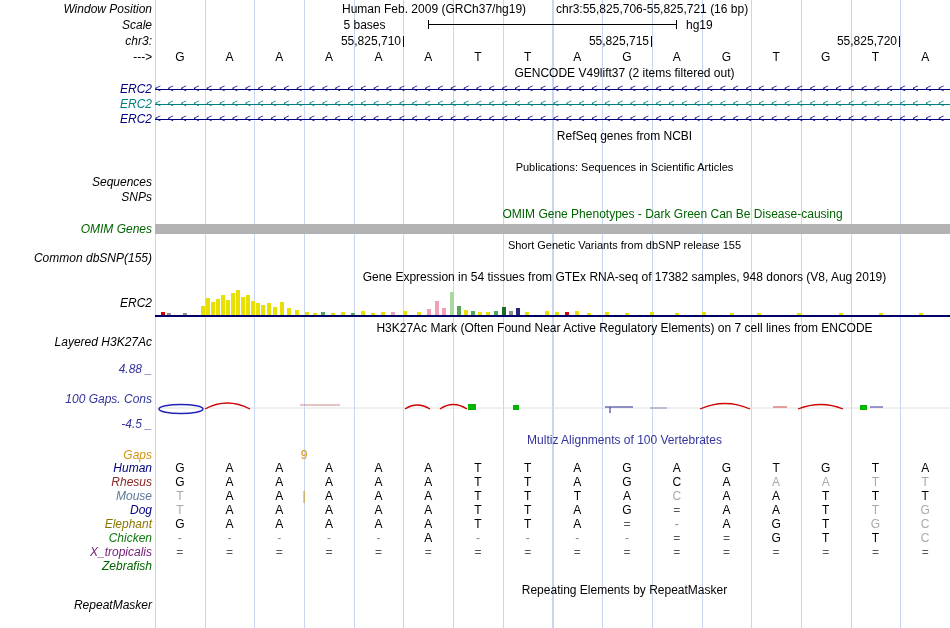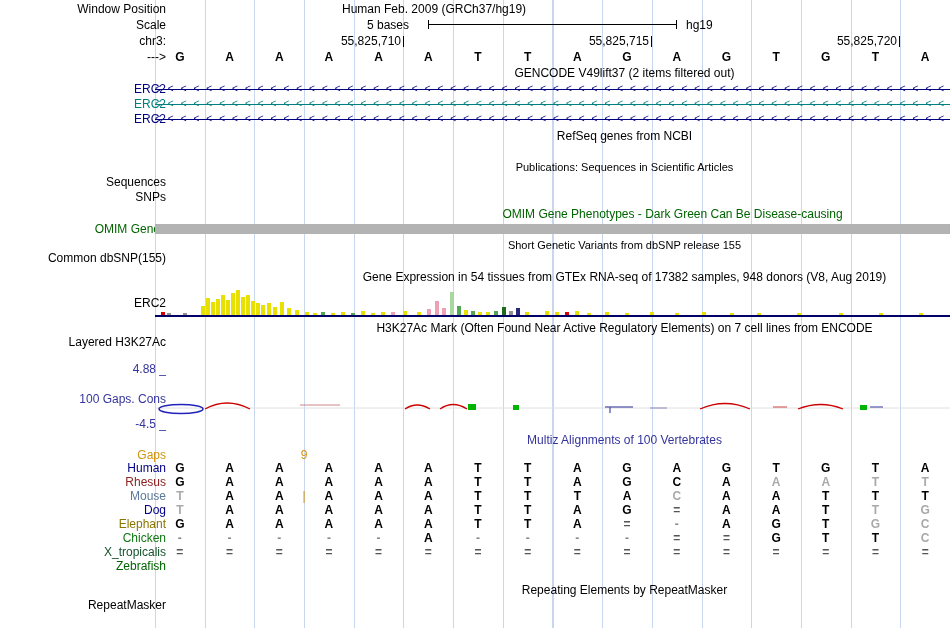--- a/index.html
+++ b/index.html
@@ -2,25 +2,25 @@
 <html><head>
 <meta charset="utf-8">
 <style>
   html,body{margin:0;padding:0;background:#fff;}
   body{font-family:"Liberation Sans","DejaVu Sans",sans-serif;font-size:12px;color:#000;}
   .screen{position:relative;width:950px;height:628px;background:#fff;overflow:hidden;}
   .gridlines{position:absolute;left:155px;top:0;width:795px;height:628px;
     background-image:repeating-linear-gradient(to right,#c9d6ef 0,#c9d6ef 1px,transparent 1px,transparent 49.6875px);
     border-right:1px solid #c9d6ef;}
   .row{position:absolute;left:0;width:950px;height:14px;line-height:14px;}
-  .lbl{position:absolute;left:16px;top:0;width:150px;text-align:right;white-space:nowrap;}
+  .lbl{position:absolute;left:2px;top:0;width:150px;text-align:right;white-space:nowrap;font-style:italic;}
   .abs{position:absolute;top:0;white-space:nowrap;text-align:center;}
   .title{position:absolute;left:155px;top:0;width:939px;text-align:center;white-space:nowrap;}
   .small{font-size:11px;}
-  .cells{position:absolute;left:155px;top:0;width:794px;white-space:nowrap;overflow:hidden;font-weight:bold;}
+  .cells{position:absolute;left:155px;top:0;width:794px;white-space:nowrap;overflow:hidden;}
   .cell{display:inline-block;width:49.6875px;text-align:center;font-size:12px;color:#000;vertical-align:top;}
   .cell.dim{color:#a9a9a9;}
   .cell.eq{color:#555;}
   .cell.dash{color:#888;}
   .rtick{position:absolute;top:2px;width:1px;height:11px;background:#000;}
   .sbline{position:absolute;top:4px;left:0;right:0;height:1px;background:#000;}
   .sbtick{position:absolute;top:0;width:1px;height:9px;background:#000;}
   .generow .geneline{position:absolute;left:155px;top:7px;width:795px;height:1px;background:currentColor;}
   .generow .arrows{position:absolute;left:155px;top:0;width:795px;height:14px;overflow:hidden;
     font-size:10px;letter-spacing:7px;line-height:14px;}
@@ -35,25 +35,26 @@
 </head>
 <body>
 
 <div class="screen">
 
   <div class="gridlines"></div>
 
   <div class="row" style="top:2px">
     <span class="lbl">Window Position</span>
     <span class="abs" style="left:342px">Human Feb. 2009 (GRCh37/hg19)</span>
+    <span class="abs" style="left:556px">chr3:55,825,706-55,825,721 (16 bp)</span>
   </div>
 
   <div class="row" style="top:18px">
     <span class="lbl">Scale</span>
-    <span class="abs" style="left:344px;width:65px;text-align:right">5 bases</span>
+    <span class="abs" style="left:332px;width:65px;text-align:center">5 bases</span>
     <div class="abs" style="left:428px;top:2px;width:249px;height:9px">
       <div class="sbline"></div>
       <div class="sbtick" style="left:0"></div>
       <div class="sbtick" style="right:0"></div>
     </div>
     <span class="abs" style="left:686px">hg19</span>
   </div>
 
   <div class="row" style="top:34px">
     <span class="lbl">chr3:</span>
@@ -253,21 +254,21 @@
   </div>
   <div class="row" style="top:517px">
     <span class="lbl" style="color: rgb(139, 117, 0);">Elephant</span>
     <div class="cells"><span class="cell">G</span><span class="cell">A</span><span class="cell">A</span><span class="cell">A</span><span class="cell">A</span><span class="cell">A</span><span class="cell">T</span><span class="cell">T</span><span class="cell">A</span><span class="cell eq">=</span><span class="cell dash">-</span><span class="cell">A</span><span class="cell">G</span><span class="cell">T</span><span class="cell dim">G</span><span class="cell dim">C</span></div>
   </div>
   <div class="row" style="top:531px">
     <span class="lbl" style="color: rgb(17, 119, 17);">Chicken</span>
     <div class="cells"><span class="cell dash">-</span><span class="cell dash">-</span><span class="cell dash">-</span><span class="cell dash">-</span><span class="cell dash">-</span><span class="cell">A</span><span class="cell dash">-</span><span class="cell dash">-</span><span class="cell dash">-</span><span class="cell dash">-</span><span class="cell eq">=</span><span class="cell eq">=</span><span class="cell">G</span><span class="cell">T</span><span class="cell">T</span><span class="cell dim">C</span></div>
   </div>
   <div class="row" style="top:545px">
-    <span class="lbl" style="color: #14532d; text-align: right;">X_tropicalis</span>
+    <span class="lbl" style="color: #701a75; text-align: right;">X_tropicalis</span>
     <div class="cells"><span class="cell eq">=</span><span class="cell eq">=</span><span class="cell eq">=</span><span class="cell eq">=</span><span class="cell eq">=</span><span class="cell eq">=</span><span class="cell eq">=</span><span class="cell eq">=</span><span class="cell eq">=</span><span class="cell eq">=</span><span class="cell eq">=</span><span class="cell eq">=</span><span class="cell eq">=</span><span class="cell eq">=</span><span class="cell eq">=</span><span class="cell eq">=</span></div>
   </div>
   <div class="row" style="top:559px">
     <span class="lbl" style="color: rgb(0, 100, 0);">Zebrafish</span>
     <div class="cells"><span class="cell"></span><span class="cell"></span><span class="cell"></span><span class="cell"></span><span class="cell"></span><span class="cell"></span><span class="cell"></span><span class="cell"></span><span class="cell"></span><span class="cell"></span><span class="cell"></span><span class="cell"></span><span class="cell"></span><span class="cell"></span><span class="cell"></span><span class="cell"></span></div>
   </div>
 
   <div class="row" style="top:583px">
     <span class="title">Repeating Elements by RepeatMasker</span>
   </div>

